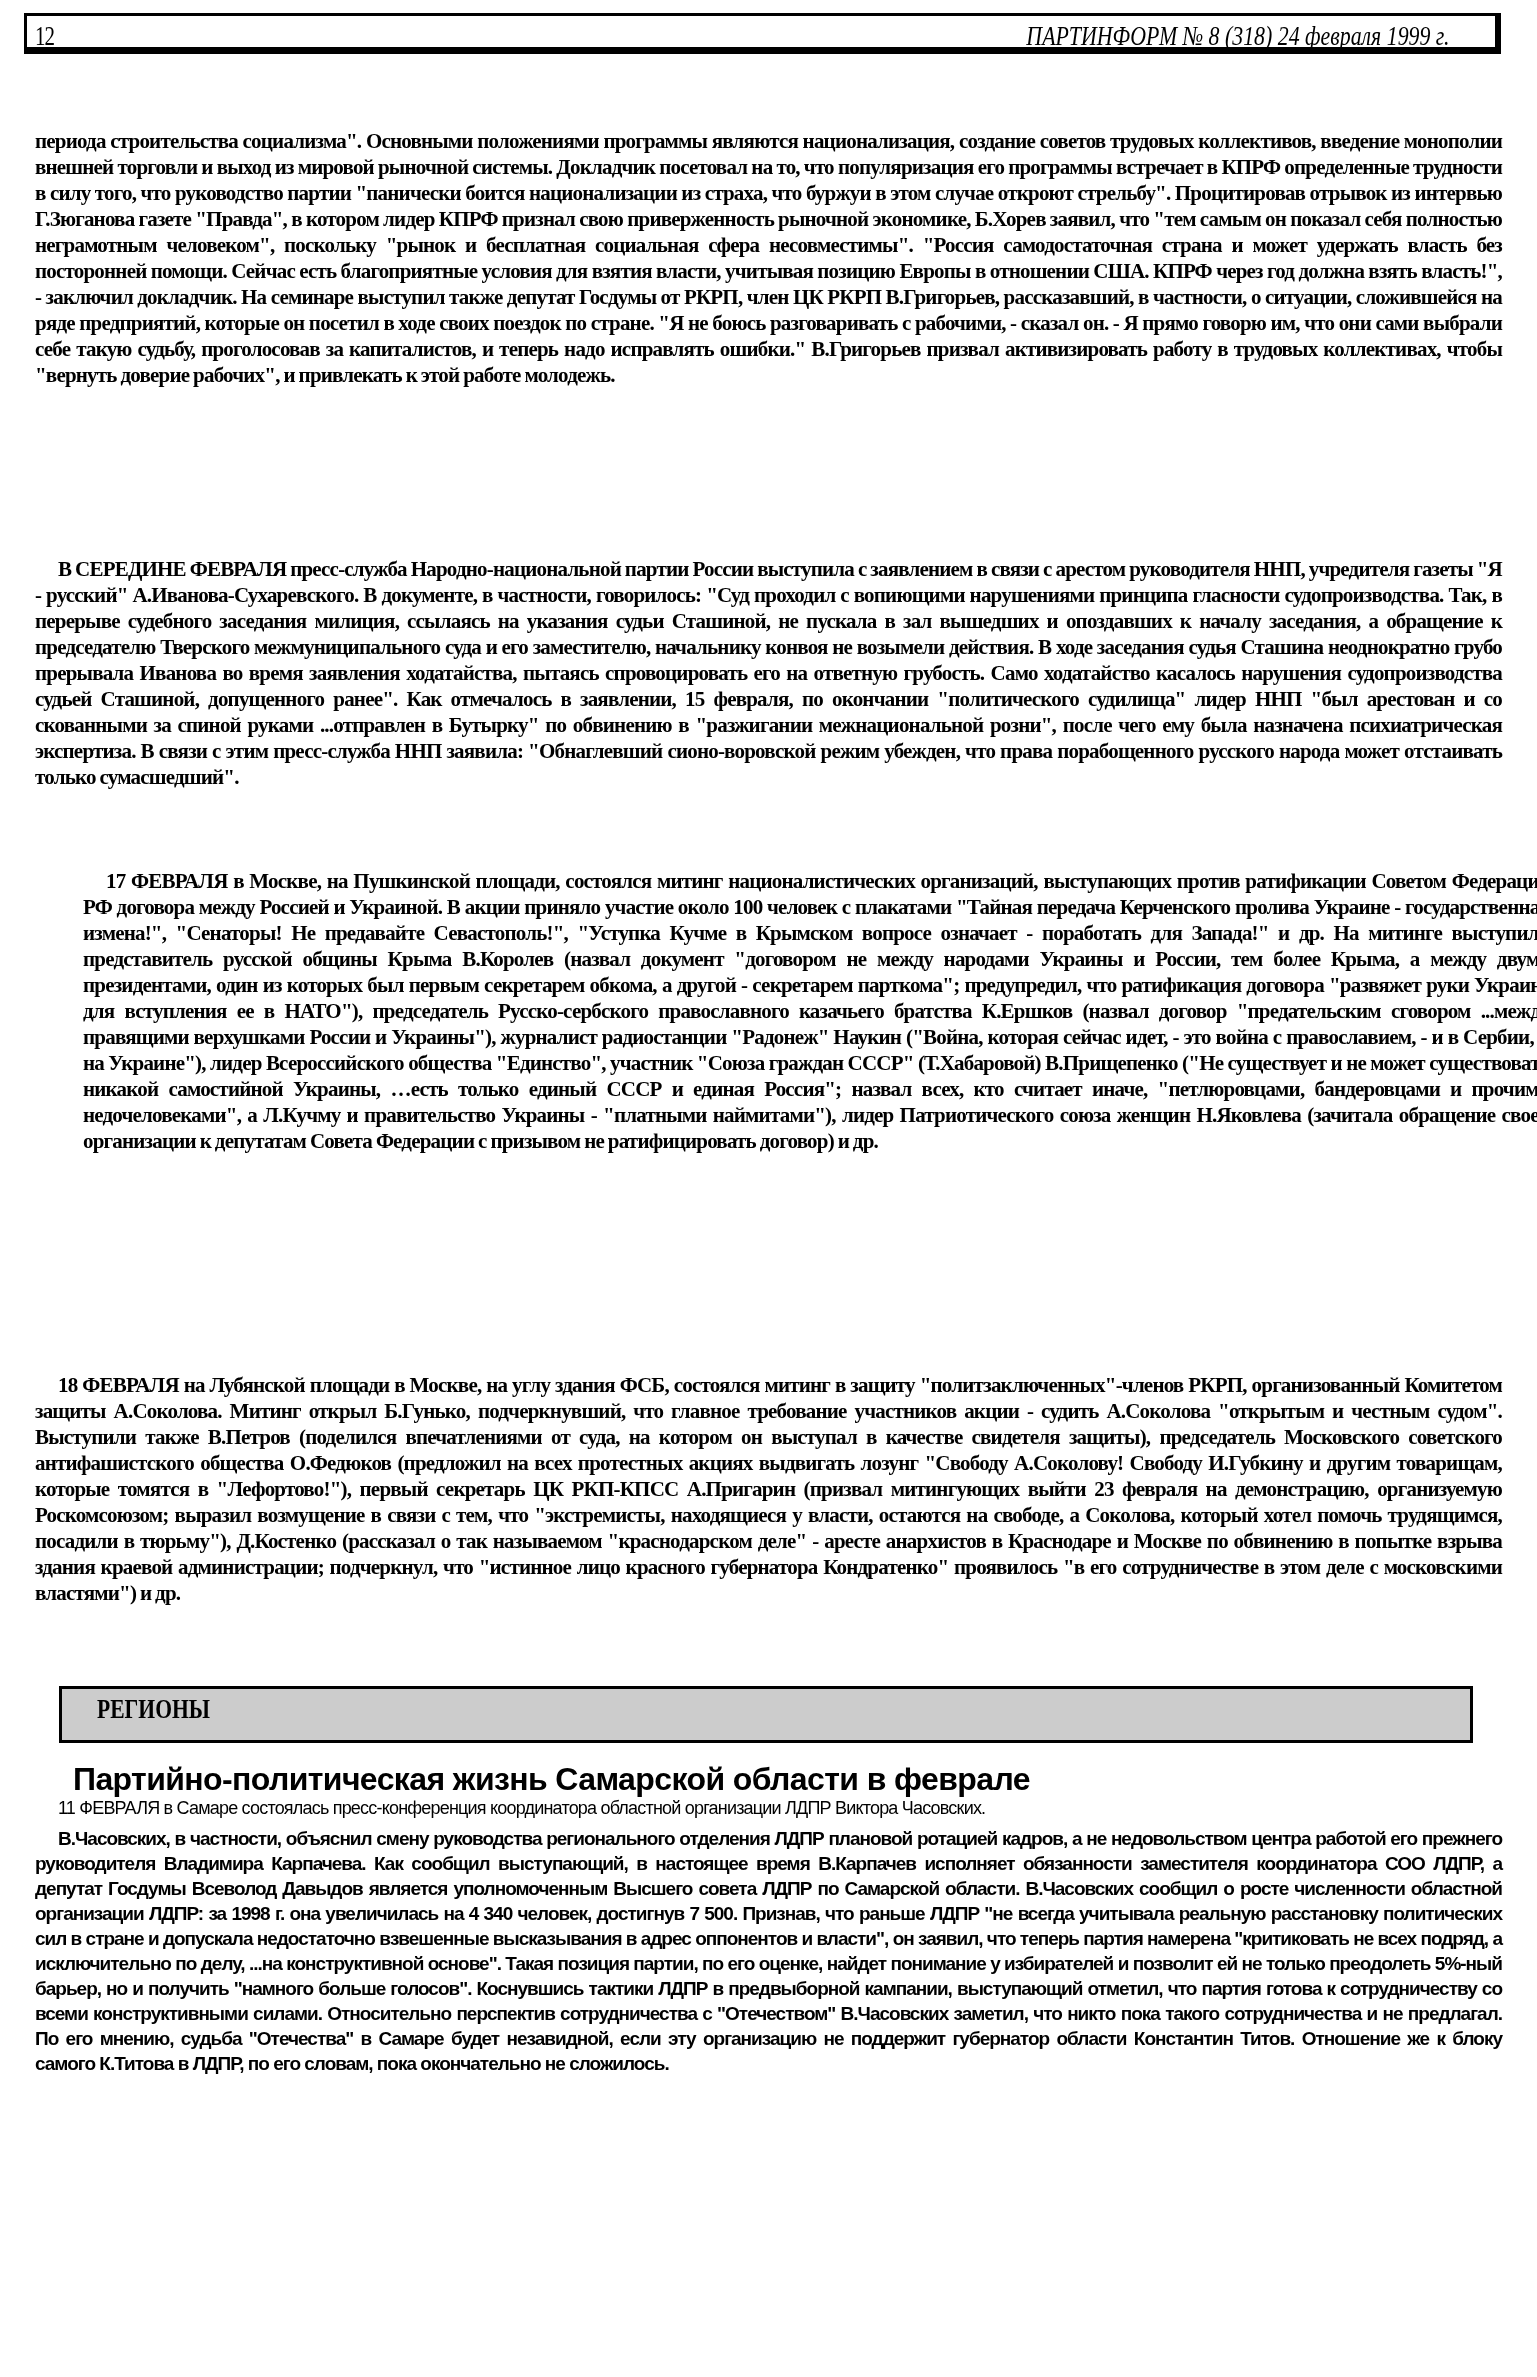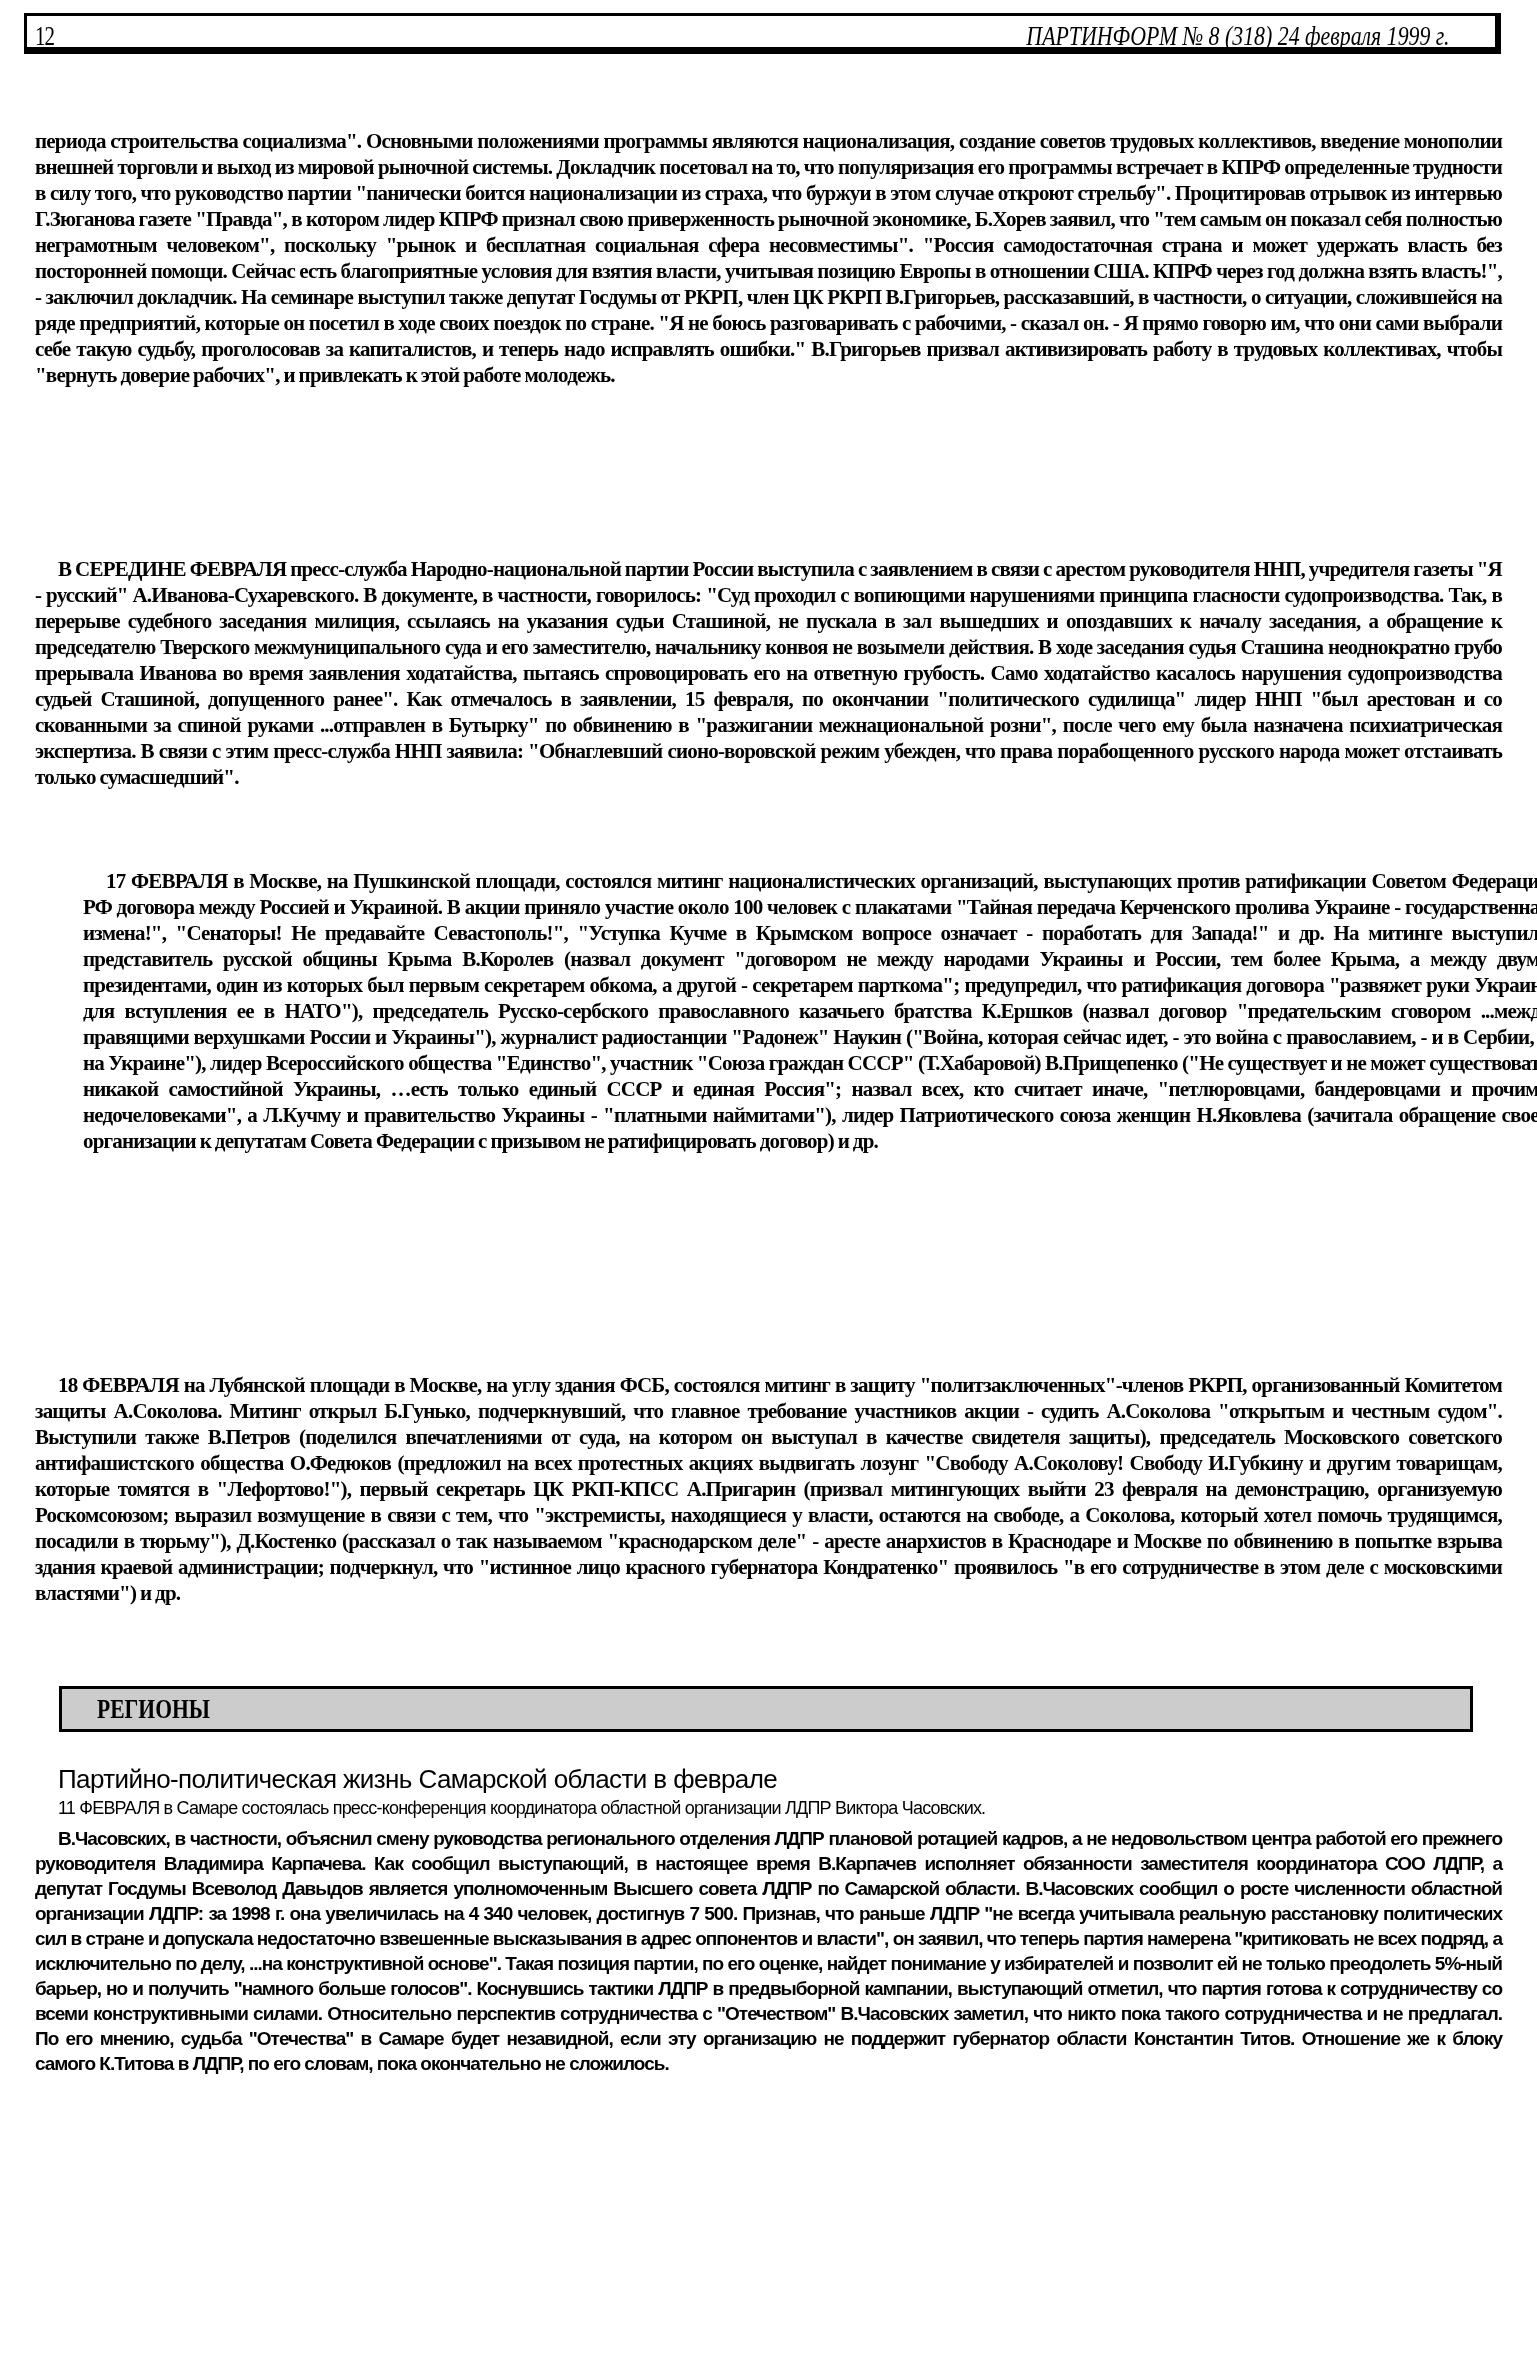--- a/index.html
+++ b/index.html
@@ -14,32 +14,32 @@
   .header .masthead { position: absolute; right: 45px; top: 3.8px; font-size: 28px; transform: scaleX(0.78); transform-origin: right; white-space: nowrap; }
   .article {
     position: absolute; left: 35px; width: 1467px;
     font-family: "Liberation Serif", serif; font-weight: bold;
     font-size: 21px; line-height: 26px; text-align: justify;
     letter-spacing: -0.8px; word-spacing: -0.6px;
   }
   .article p { margin: 0; text-indent: 23px; }
   .article .lead { font-weight: bold; }
   .section-box {
-    position: absolute; left: 59px; top: 1686px; width: 1414px; height: 46px;
+    position: absolute; left: 59px; top: 1686px; width: 1414px; height: 57px;
     background: #cccccc; border: 3.8px solid #000; box-sizing: border-box;
   }
   .section-box .label {
     position: absolute; left: 35px; top: 5.1px; font-family: "Liberation Serif", serif;
     font-weight: bold; font-size: 27px; transform: scaleX(0.8); transform-origin: left;
   }
   .regional {
     position: absolute; left: 35px; width: 1467px;
     font-family: "Liberation Sans", sans-serif; text-align: justify;
   }
-  .regional .headline { font-weight: normal; font-size: 26px; line-height: 32px; margin: 0 0 0 23px; letter-spacing: -0.6px; }
+  .regional .headline { font-weight: bold; font-size: 32px; line-height: 32px; margin: 0 0 0 38px; letter-spacing: -0.6px; }
   .regional .intro { font-size: 18px; line-height: 27px; margin: 0; text-indent: 23px; letter-spacing: -0.8px; }
   .regional .body { font-weight: bold; font-size: 19px; line-height: 25px; margin: 3.8px 0 0 0; text-indent: 23px; letter-spacing: -1px; }
 </style>
 </head>
 <body>
 
 <div class="header">
   <span class="page-num">12</span>
   <span class="masthead">ПАРТИНФОРМ № 8 (318) 24 февраля 1999 г.</span>
 </div>

